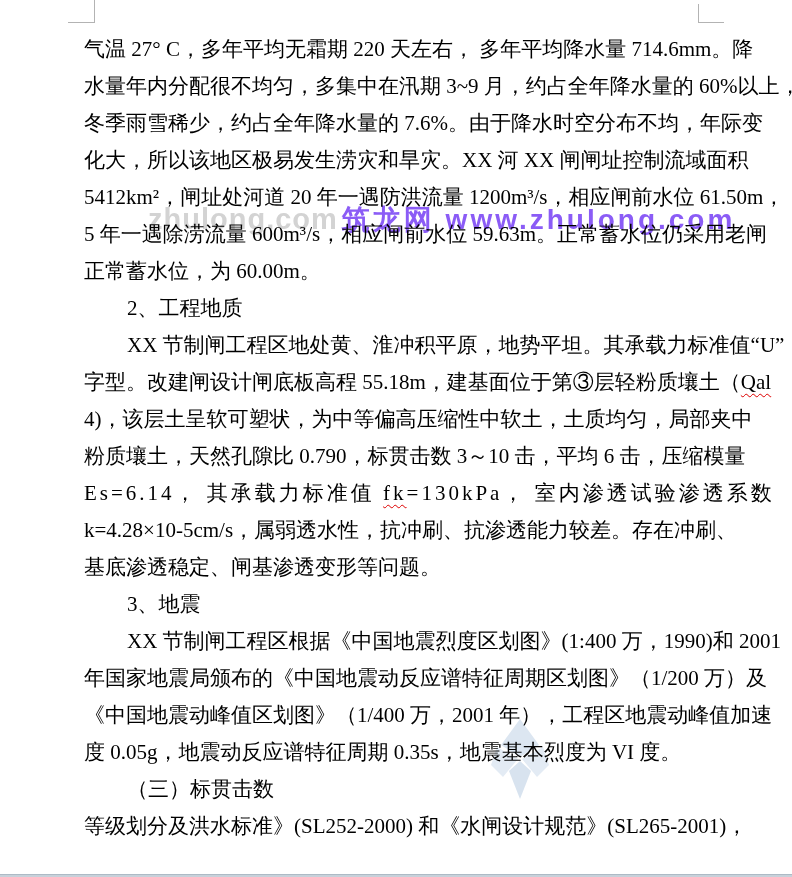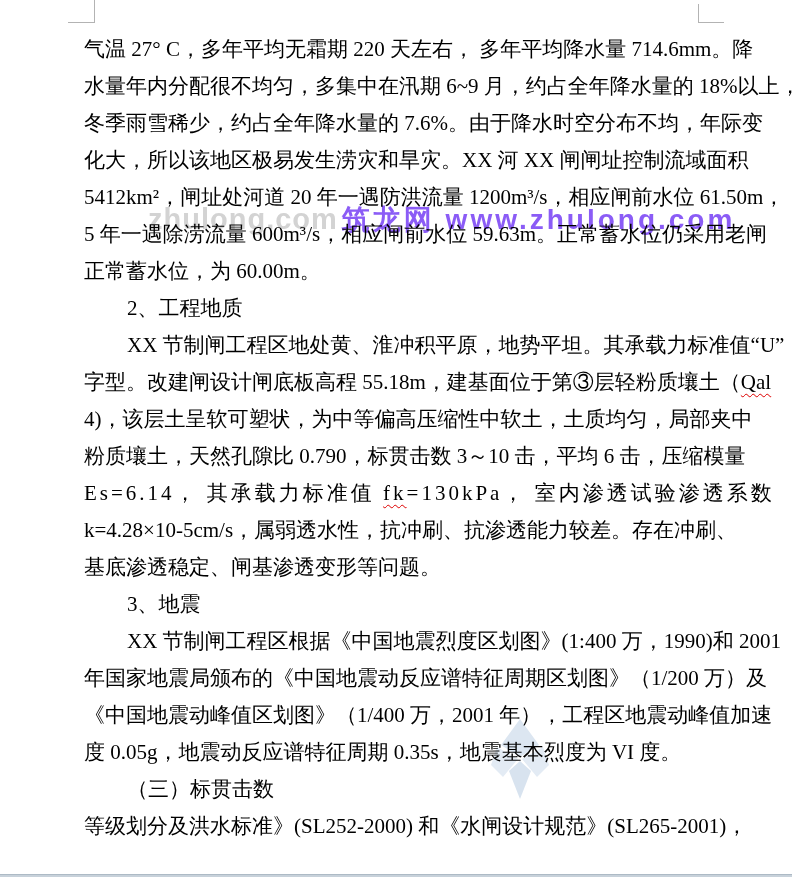--- a/index.html
+++ b/index.html
@@ -70,21 +70,21 @@
 
   <svg class="wm-logo" width="66" height="80" viewBox="0 0 66 80" xmlns="http://www.w3.org/2000/svg">
     <polygon points="33,0 52,26 33,38 14,26" fill="#dce6f1"></polygon>
     <polygon points="10,28 31,40 16,58 4,46" fill="#e3ebf4"></polygon>
     <polygon points="56,28 35,40 50,58 62,46" fill="#e3ebf4"></polygon>
     <polygon points="33,42 44,52 33,80 22,52" fill="#d8e3ef"></polygon>
   </svg>
 
   <div class="doc">
     <div class="tl">气温 27° C，多年平均无霜期 220 天左右， 多年平均降水量 714.6mm。降</div>
-    <div class="tl">水量年内分配很不均匀，多集中在汛期 6~9 月，约占全年降水量的 18%以上，</div>
+    <div class="tl">水量年内分配很不均匀，多集中在汛期 3~9 月，约占全年降水量的 60%以上，</div>
     <div class="tl">冬季雨雪稀少，约占全年降水量的 7.6%。由于降水时空分布不均，年际变</div>
     <div class="tl">化大，所以该地区极易发生涝灾和旱灾。XX 河 XX 闸闸址控制流域面积</div>
     <div class="tl">5412km²，闸址处河道 20 年一遇防洪流量 1200m³/s，相应闸前水位 61.50m，</div>
     <div class="tl">5 年一遇除涝流量 600m³/s，相应闸前水位 59.63m。正常蓄水位仍采用老闸</div>
     <div class="tl">正常蓄水位，为 60.00m。</div>
     <div class="tl indent">2、工程地质</div>
     <div class="tl indent">XX 节制闸工程区地处黄、淮冲积平原，地势平坦。其承载力标准值“U”</div>
     <div class="tl">
       <span>字型。改建闸设计闸底板高程 55.18m，建基面位于第③层轻粉质壤土（</span><span class="misspell">Qal</span>
     </div>

